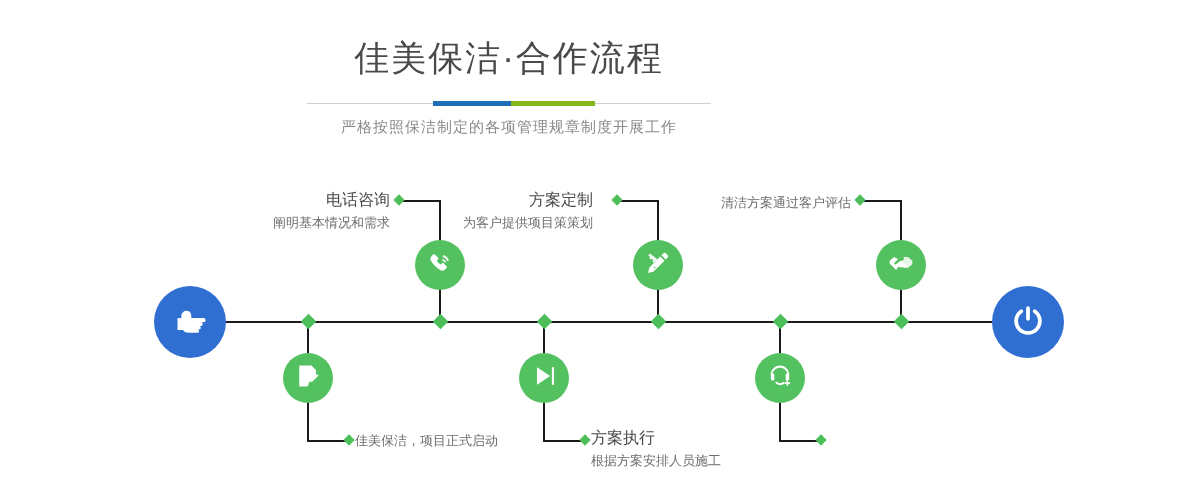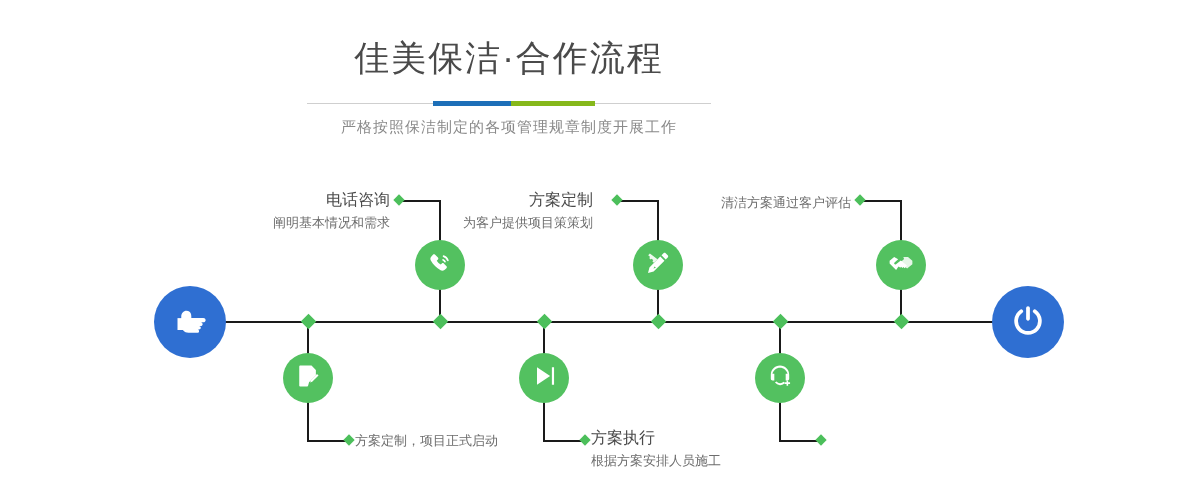--- a/index.html
+++ b/index.html
@@ -164,21 +164,21 @@
     <div class="diamond small" style="left:345px;top:436px;"></div>
     <div class="circle" style="left:283px;top:353px;">
       <span>
         <svg viewBox="0 0 64 64" aria-hidden="true">
           <path d="M14 8h26l10 10v12.6L34.4 46.2l-2.2 8.2-1.4 1.6H14c-1.1 0-2-.9-2-2V10c0-1.1.9-2 2-2zm6 16h18v3.2H20V24zm0 8h18v3.2H20V32zm0 8h12v3.2H20V40z"></path>
           <path d="M52.6 27.6 56 31l-14.4 14.4-4.6 1.2 1.2-4.6L52.6 27.6z"></path>
         </svg>
       </span>
     </div>
     <div class="lab down" style="left:355px;top:428px;">
-      <div class="d">方案定制，项目正式启动</div>
+      <div class="d">佳美保洁，项目正式启动</div>
     </div>
 
     <div class="diamond" style="left:539px;top:316px;"></div>
     <div class="vline" style="left:543px;top:322px;height:119px;"></div>
     <div class="hline" style="left:543px;top:440px;width:42px;"></div>
     <div class="diamond small" style="left:581px;top:436px;"></div>
     <div class="circle" style="left:519px;top:353px;">
       <span>
         <svg viewBox="0 0 64 64" aria-hidden="true">
           <path d="M16 12v40l30-20z"></path>

